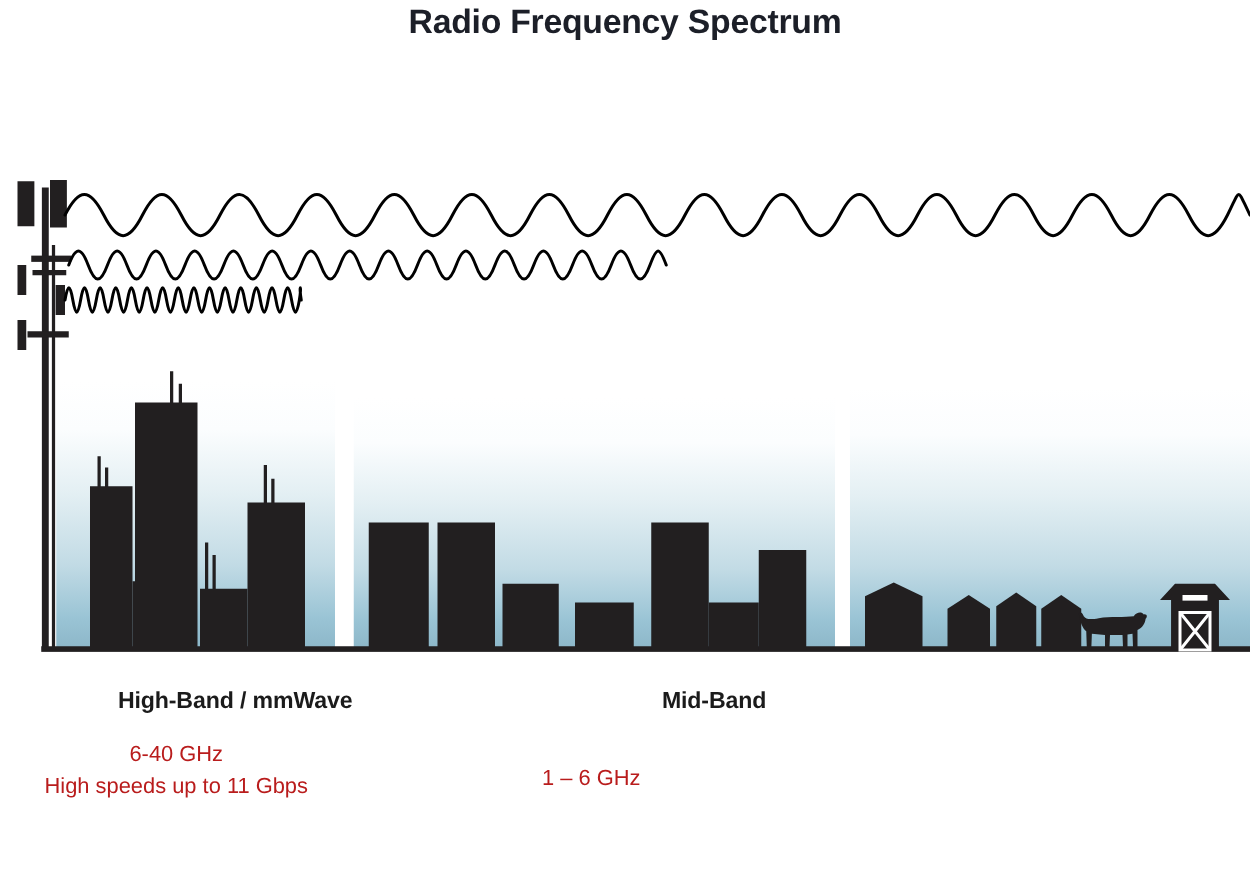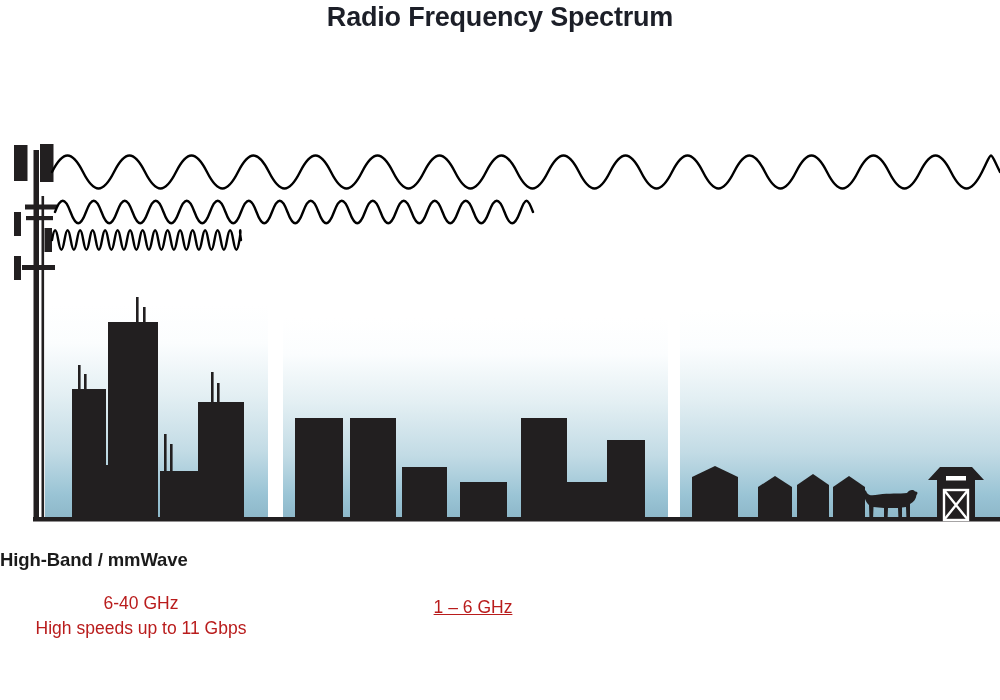--- a/index.html
+++ b/index.html
@@ -16,21 +16,21 @@
     text-align:center;
     font-size:27px;
     font-weight:bold;
     letter-spacing:-0.2px;
     color:#1c1f28;
     font-family:"Liberation Sans", sans-serif;
   }
   svg.art{position:absolute;left:0;top:0;width:1000px;height:700px;}
   .col-label{
     position:absolute;
-    text-align:left;
+    text-align:right;
     font-size:18.5px;
     font-weight:bold;
     color:#1b1b1b;
     letter-spacing:-0.1px;
   }
   .col-desc{
     position:absolute;
     text-align:center;
     font-size:17.5px;
     font-weight:normal;
@@ -127,18 +127,21 @@
   </svg>
 
   <div class="col-label" style="left:0;top:549px;width:282px;">
     <span>High-Band / mmWave</span>
   </div>
   <div class="col-desc" style="left:0;top:591px;width:282px;">
     <div>6-40 GHz</div>
     <div>High speeds up to 11 Gbps</div>
   </div>
 
-  <div class="col-desc" style="left:333px;top:595px;width:280px;text-decoration:underline;">
+  <div class="col-label" style="left:333px;top:549px;width:280px;">
+    <span>Mid-Band</span>
+  </div>
+  <div class="col-desc" style="left:333px;top:610px;width:280px;">
     <div>1 – 6 GHz</div>
   </div>
 
 
 </div>
 
 </body></html>

